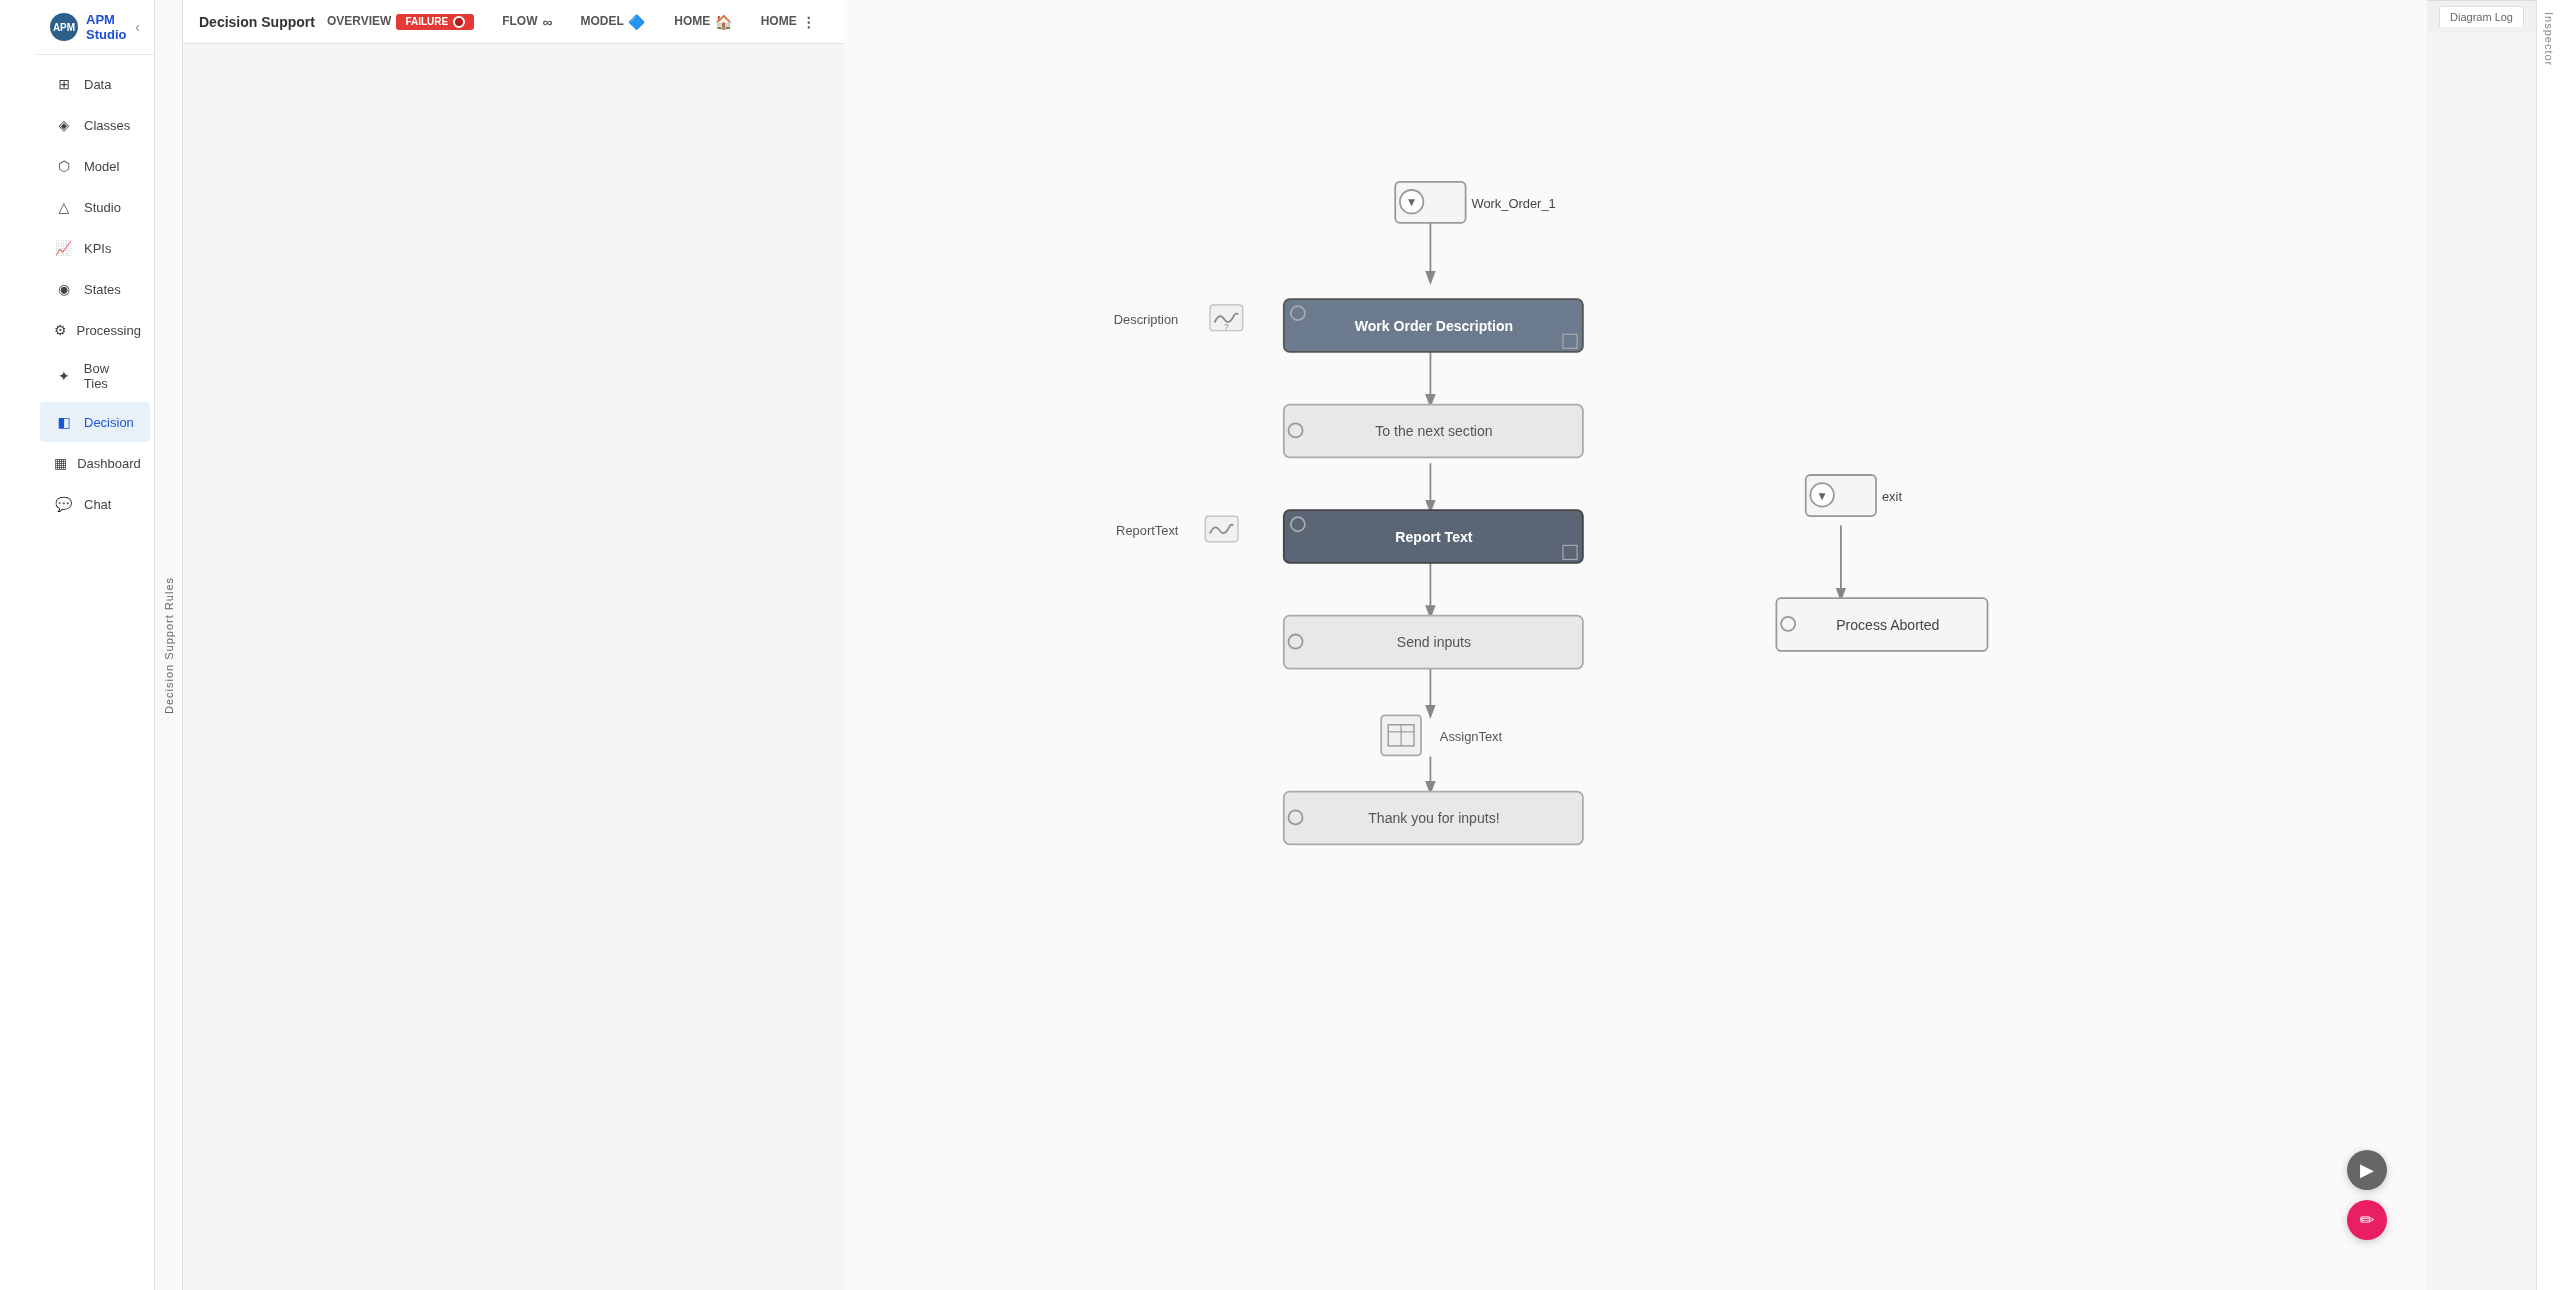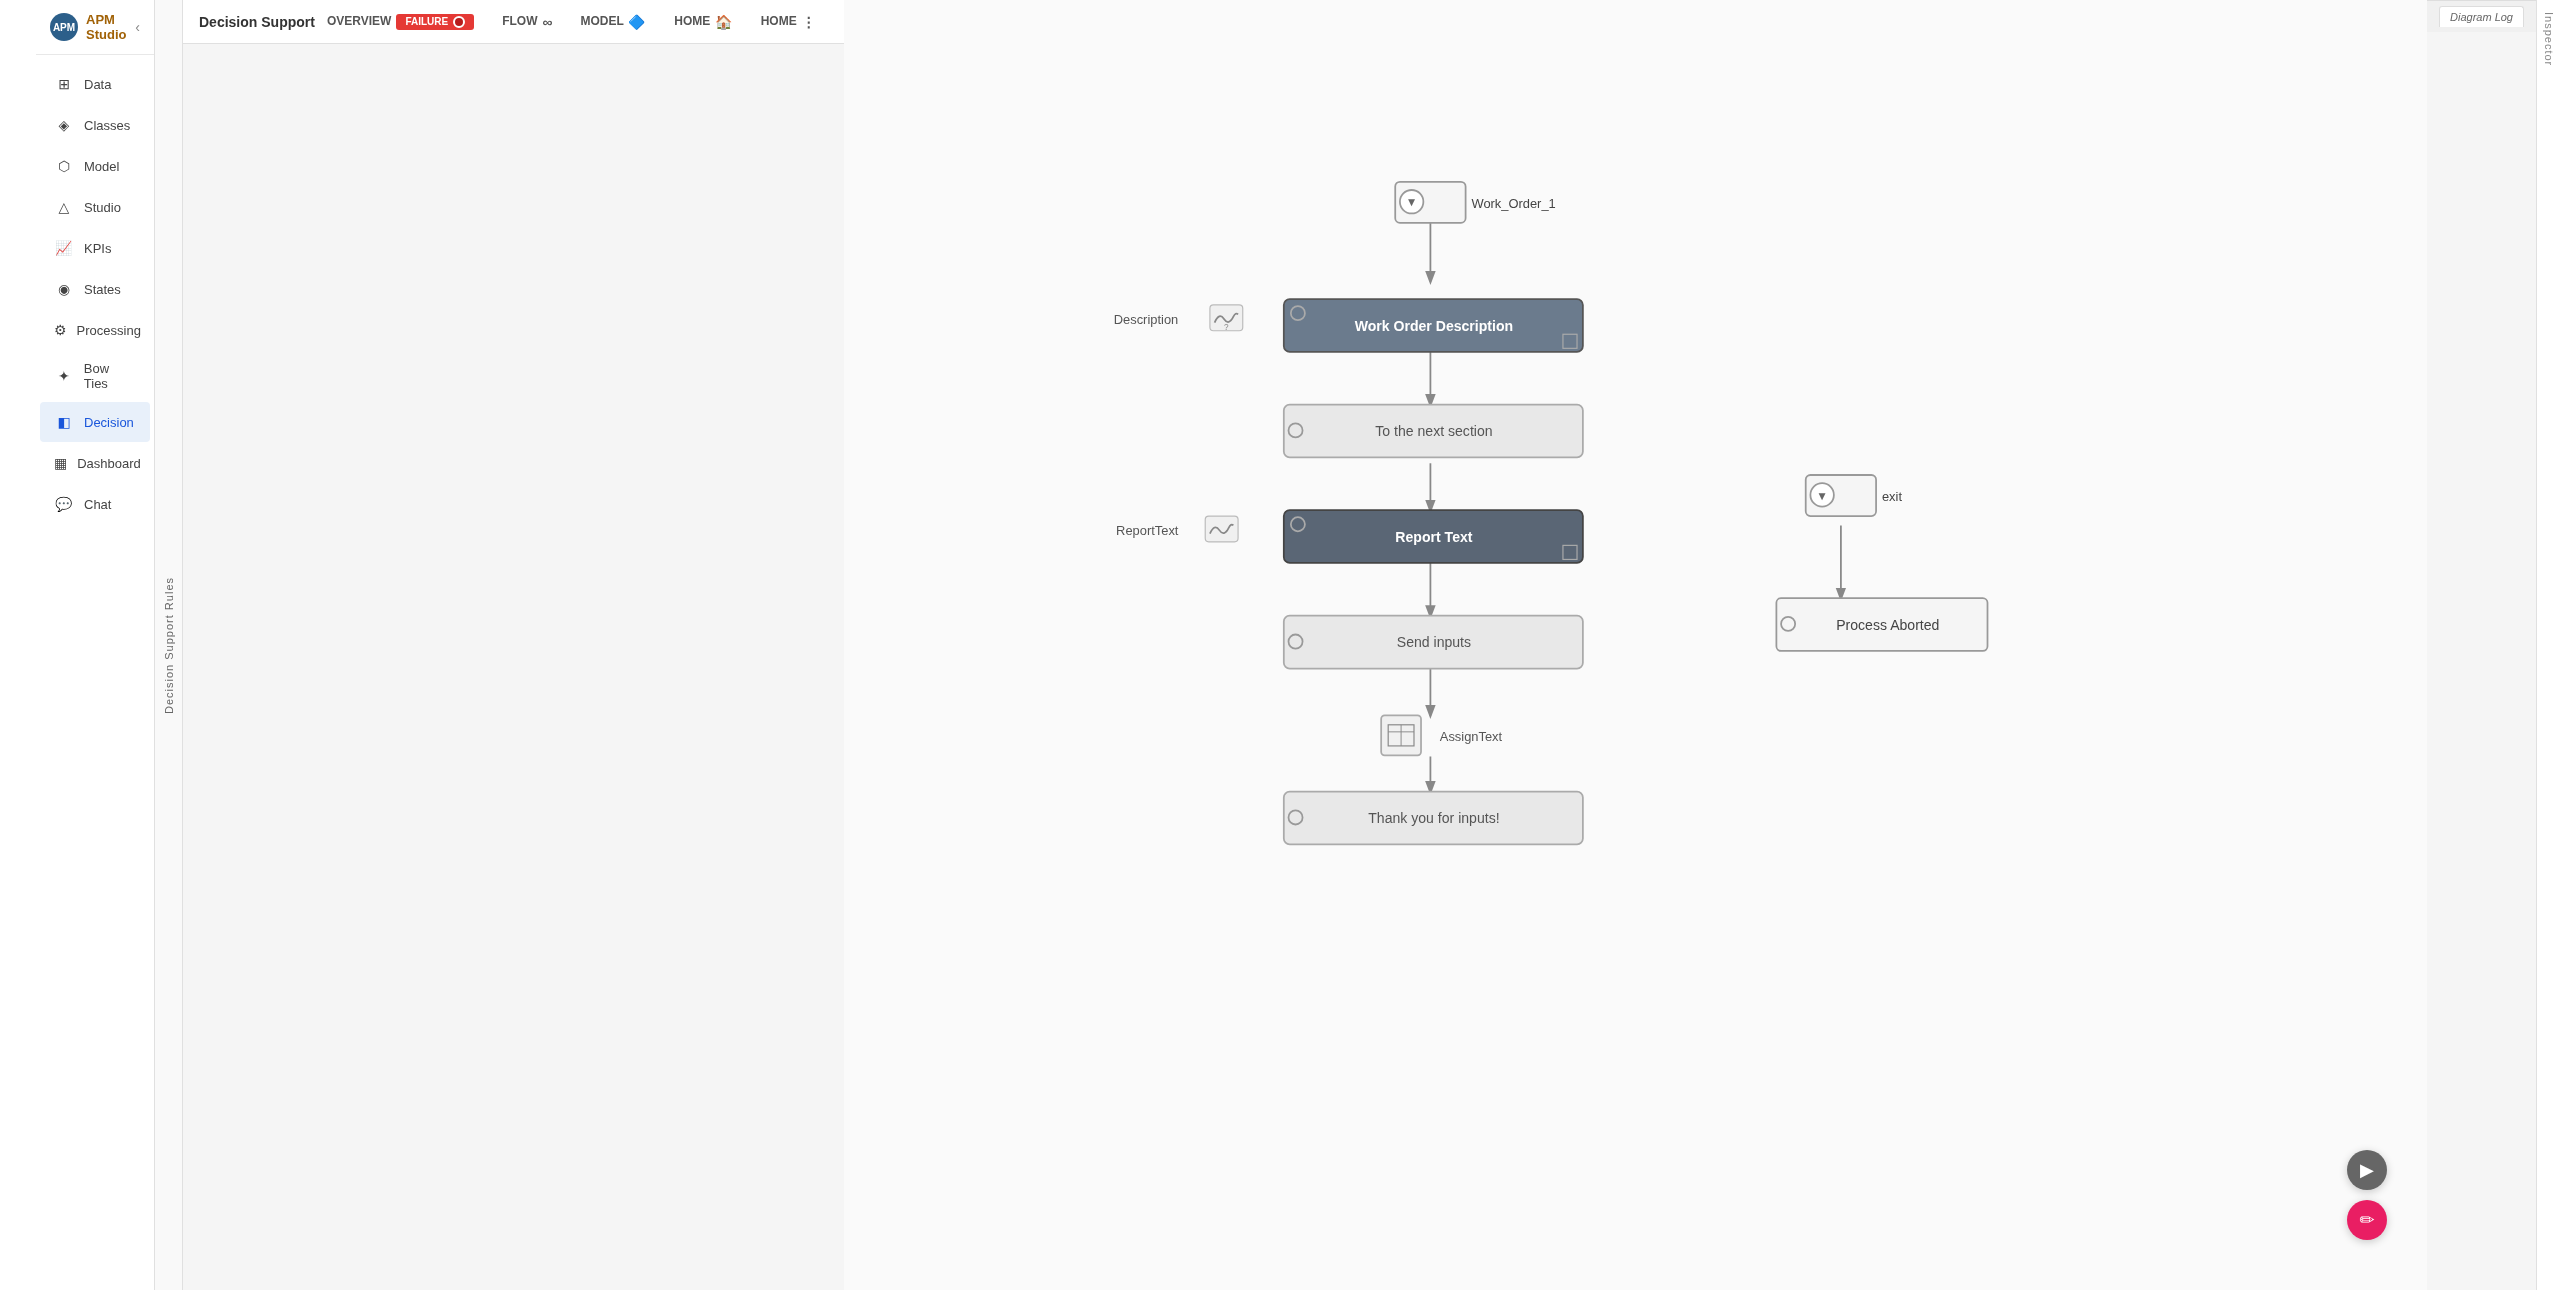--- a/index.html
+++ b/index.html
@@ -23,21 +23,21 @@
       border-bottom: 1px solid #e8e8e8;
       background: #fff;
     }
     .sidebar-logo {
       width: 28px; height: 28px;
       background: #2c5f8a;
       border-radius: 50%;
       display: flex; align-items: center; justify-content: center;
       color: #fff; font-size: 10px; font-weight: bold;
     }
-    .sidebar-title { font-size: 13px; font-weight: 600; color: #a16207; flex: 1; }
+    .sidebar-title { font-size: 13px; font-weight: 600; color: #1d4ed8; flex: 1; }
     .sidebar-collapse { color: #888; cursor: pointer; font-size: 14px; }
 
     .sidebar-nav { flex: 1; padding: 8px 0; }
     .sidebar-item {
       display: flex; align-items: center; gap: 10px;
       padding: 10px 14px;
       cursor: pointer;
       color: #444;
       font-size: 13px;
       font-weight: 500;
@@ -133,21 +133,20 @@
       gap: 8px;
     }
     .diagram-log-tab {
       padding: 4px 10px;
       background: #fff;
       border: 1px solid #ddd;
       border-bottom: none;
       border-radius: 3px 3px 0 0;
       font-size: 11px;
       cursor: pointer;
-      font-style: italic;
     }
 
     
     .inspector {
       width: 24px;
       background: #fff;
       border-left: 1px solid #e0e0e0;
       display: flex;
       align-items: flex-start;
       justify-content: center;

